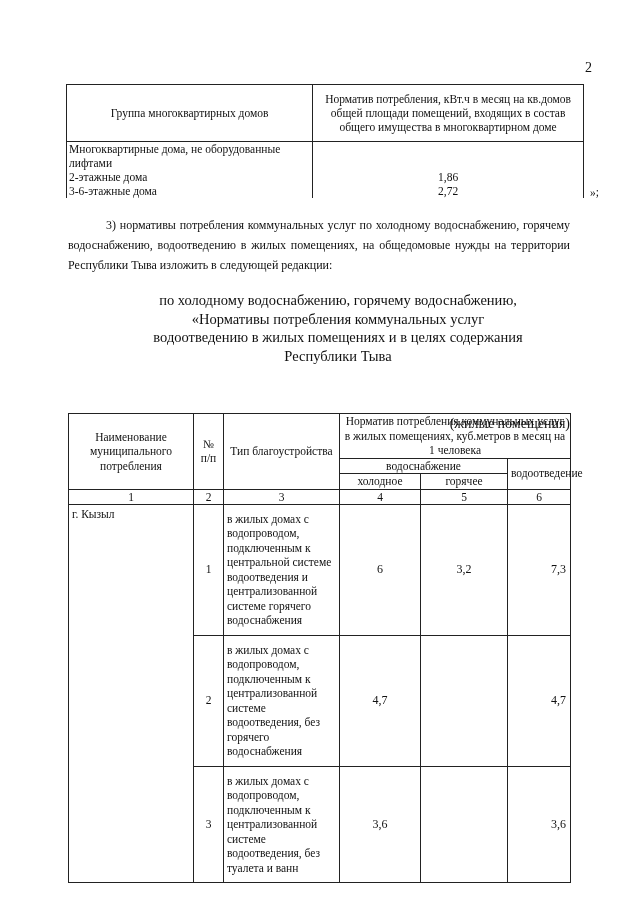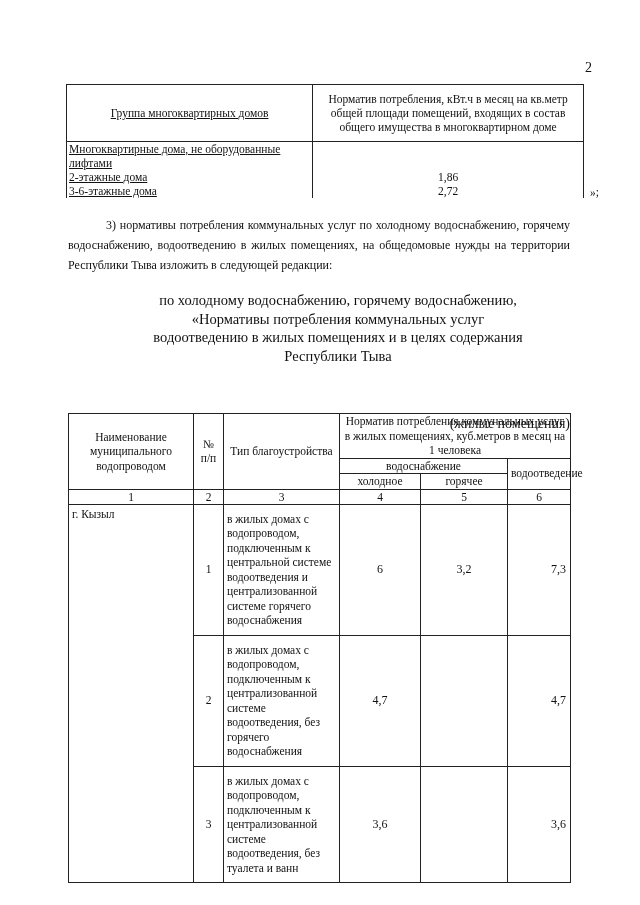--- a/index.html
+++ b/index.html
@@ -10,21 +10,21 @@
     }
     .page-number {
       position: absolute; left: 585px; top: 60px; font-size: 14px;
     }
     
     .t1 {
       position: absolute; left: 66px; top: 84px; width: 518px;
       border-collapse: collapse; font-size: 11.5px; line-height: 14px;
     }
     .t1 td { border: 1px solid #222; padding: 0 2px; vertical-align: middle; }
-    .t1 .c1 { width: 243px; text-decoration: underline; }
+    .t1 .c1 { width: 243px; }
     .t1 .c2 { width: 268px; text-align: center; }
     .t1 .hdr td { height: 56px; }
     .t1 .hdr .c1 { text-align: center; }
     .t1 .grp td { border-bottom: none; border-top: 1px solid #222; }
     .t1 .sub td { border-top: none; border-bottom: none; }
     .t1 .last td { border-top: 1px solid #222; border-bottom: 1px solid #222; }
     .t1 tr.r { height: 14px; }
     .close-quote {
       position: absolute; left: 590px; top: 186px; font-size: 11.5px;
     }
@@ -65,21 +65,21 @@
   </style>
 </head>
 <body>
 
 <div class="page-number">2</div>
 
 <table class="t1">
   <tbody>
       <tr class="hdr">
     <td class="c1">Группа многоквартирных домов</td>
-    <td class="c2">Норматив потребления, кВт.ч в месяц на кв.метр общей площади помещений, входящих в состав общего имущества в многоквартирном доме</td>
+    <td class="c2">Норматив потребления, кВт.ч в месяц на кв.домов общей площади помещений, входящих в состав общего имущества в многоквартирном доме</td>
   </tr>
   <tr class="r grp">
     <td class="c1">Многоквартирные дома, не оборудованные лифтами</td>
     <td class="c2"></td>
   </tr>
   <tr class="r sub">
     <td class="c1">2-этажные дома</td>
     <td class="c2">1,86</td>
   </tr>
   <tr class="r sub">
@@ -105,21 +105,21 @@
   <colgroup>
     <col class="k1">
       <col class="k2">
       <col class="k3">
       <col class="k4">
       <col class="k5">
       <col class="k6">
   </colgroup>
   <tbody>
       <tr style="height:44px">
-    <td rowspan="3">Наименование муниципального водопроводом</td>
+    <td rowspan="3">Наименование муниципального потребления</td>
     <td rowspan="3">№ п/п</td>
     <td rowspan="3">Тип благоустройства</td>
     <td colspan="3">Норматив потребления коммунальных услуг в жилых помещениях, куб.метров в месяц на 1 человека</td>
   </tr>
   <tr style="height:15px">
     <td colspan="2">водоснабжение</td>
     <td rowspan="2">водоотведение</td>
   </tr>
   <tr style="height:15px">
     <td>холодное</td>

